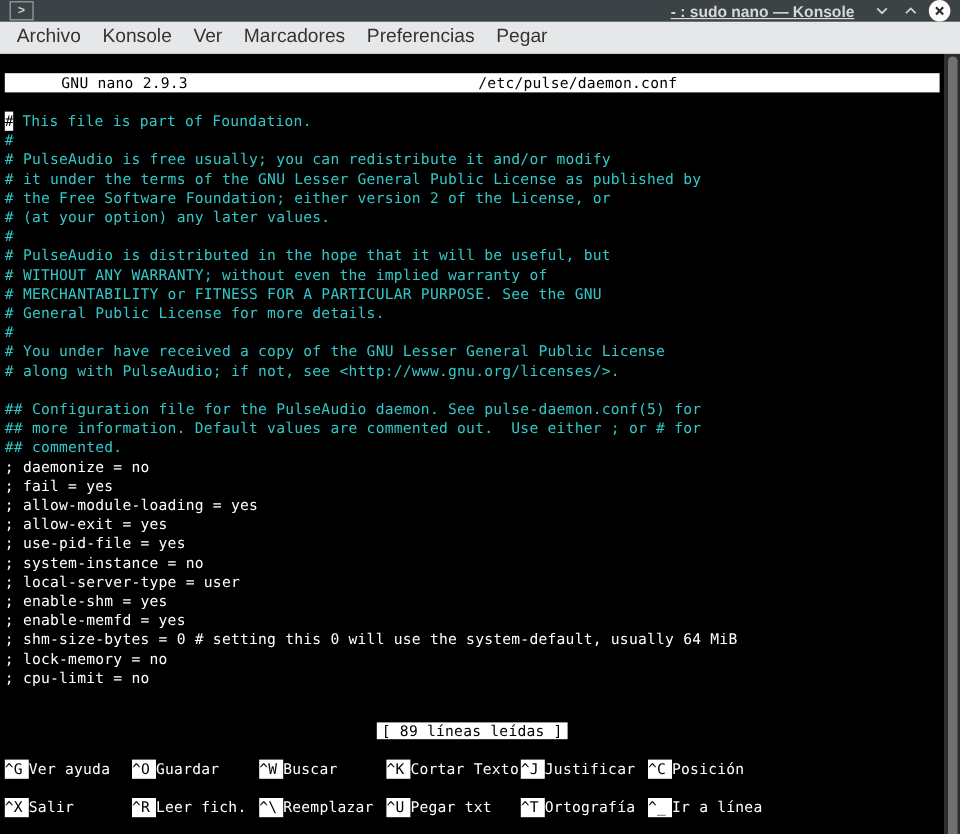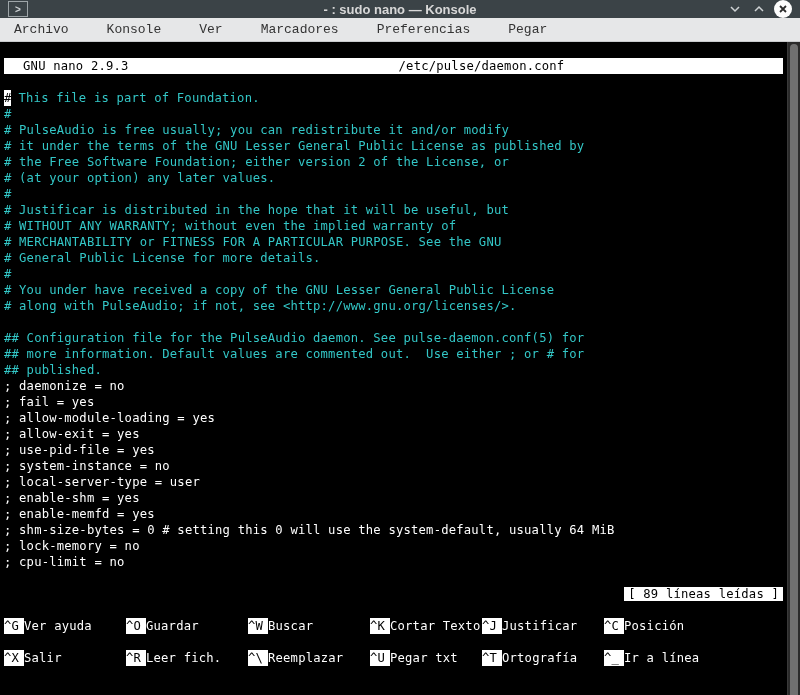--- a/index.html
+++ b/index.html
@@ -47,21 +47,22 @@
     height: 14px;
     border: 1px solid #9ea5a8;
     display: flex;
     align-items: center;
     justify-content: center;
     font-size: 10px;
     color: #cfd3d5;
   }
   .titlebar .title-center {
     flex: 1;
-    text-align: center;
+    text-align: right;
+    text-decoration: underline;
   }
   .win-btn {
     width: 18px;
     height: 18px;
     display: flex;
     align-items: center;
     justify-content: center;
     color: #cfd3d5;
   }
   .win-btn.close {
@@ -69,26 +70,25 @@
     color: #2c2c2c;
     border-radius: 50%;
     font-size: 12px;
     font-weight: bold;
   }
   .menubar {
     height: 28px;
     background: #e6e7e8;
     display: flex;
     align-items: center;
-    gap: 34px;
+    gap: 14px;
     padding: 0 12px;
-    font-size: 13px;
+    font-size: 16px;
     color: #333;
     border-bottom: 1px solid #c9cbcd;
-    font-family: Liberation Mono, monospace;
   }
   .menubar span {
     padding: 4px 2px;
   }
   .terminal-wrapper {
     flex: 1;
     display: flex;
     background: #000;
     position: relative;
   }
@@ -115,52 +115,53 @@
     width: 8px;
     height: 100%;
     background: #707070;
     border-radius: 4px;
   }
   .nano-header {
     display: flex;
     background: #fff;
     color: #000;
     font-family: inherit;
+    padding-left: 28px;
   }
   .nano-header .left {
     padding: 0 4px;
   }
   .nano-header .center {
     flex: 1;
     text-align: right;
   }
   .cyan { color: #33c7c7; }
   .white { color: #fff; }
   .status-line {
-    text-align: right;
-    margin-top: 0px;
+    text-align: center;
+    margin-top: 12px;
   }
   .status-line .tag {
     background: #fff;
     color: #000;
     padding: 0 4px;
   }
   .shortcut-row {
     display: flex;
   }
   .sc-key {
     background: #fff;
     color: #000;
     width: 20px;
     display: inline-block;
     text-align: left;
   }
   .sc-lbl {
     color: #fff;
-    width: 102px;
+    width: 86px;
     display: inline-block;
   }
   .cursor {
     background: #fff;
     color: #000;
     display: inline-block;
     width: 7px;
   }
 </style>
 </head>
@@ -204,31 +205,31 @@
   <div class="terminal-wrapper">
     <div class="terminal">
 <div class="nano-header"><span class="left">  GNU nano 2.9.3</span><span class="center">                       <span>/etc/pulse/daemon.conf</span>                             </span></div>
 <div><span class="cyan"><span class="cursor">#</span><span> This file is part of Foundation.</span>
 <span>#</span>
 <span># PulseAudio is free usually; you can redistribute it and/or modify</span>
 <span># it under the terms of the GNU Lesser General Public License as published by</span>
 <span># the Free Software Foundation; either version 2 of the License, or</span>
 <span># (at your option) any later values.</span>
 <span>#</span>
-<span># Justificar is distributed in the hope that it will be useful, but</span>
+<span># PulseAudio is distributed in the hope that it will be useful, but</span>
 <span># WITHOUT ANY WARRANTY; without even the implied warranty of</span>
 <span># MERCHANTABILITY or FITNESS FOR A PARTICULAR PURPOSE. See the GNU</span>
 <span># General Public License for more details.</span>
 <span>#</span>
 <span># You under have received a copy of the GNU Lesser General Public License</span>
 <span># along with PulseAudio; if not, see &lt;http://www.gnu.org/licenses/&gt;.</span>
 
 <span>## Configuration file for the PulseAudio daemon. See pulse-daemon.conf(5) for</span>
 <span>## more information. Default values are commented out.  Use either ; or # for</span>
-<span>## published.</span></span><span class="white">
+<span>## commented.</span></span><span class="white">
 <span>; daemonize = no</span>
 <span>; fail = yes</span>
 <span>; allow-module-loading = yes</span>
 <span>; allow-exit = yes</span>
 <span>; use-pid-file = yes</span>
 <span>; system-instance = no</span>
 <span>; local-server-type = user</span>
 <span>; enable-shm = yes</span>
 <span>; enable-memfd = yes</span>
 <span>; shm-size-bytes = 0 # setting this 0 will use the system-default, usually 64 MiB</span>

